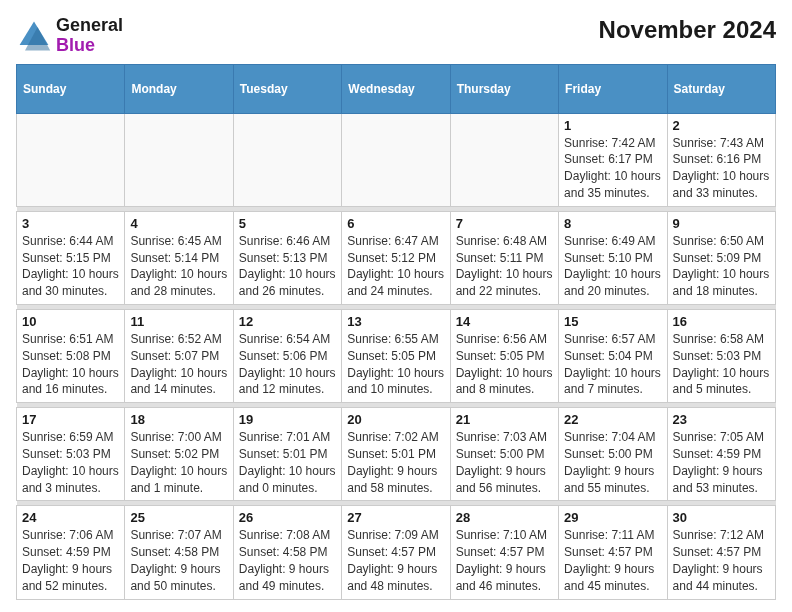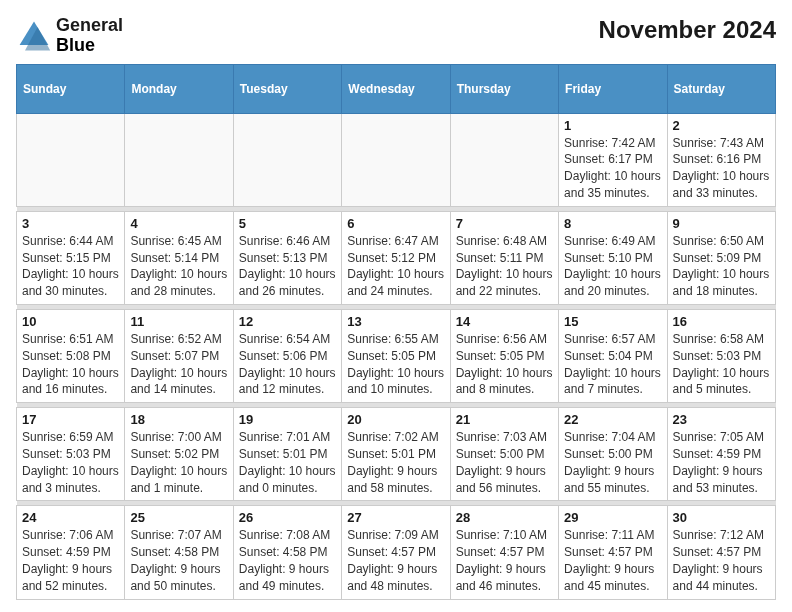--- a/index.html
+++ b/index.html
@@ -85,21 +85,21 @@
 <body>
 
 <div class="header">
   <div class="logo">
     <svg class="logo-icon" viewBox="0 0 40 40">
       <polygon points="20,4 36,30 4,30" fill="#4a90c4"></polygon>
       <polygon points="24,10 38,36 10,36" fill="#2a6a9a" opacity="0.5"></polygon>
     </svg>
     <div class="logo-text">
       <div>General</div>
-      <div style="color:#000000;">Blue</div>
+      <div style="color:#a21caf;">Blue</div>
     </div>
   </div>
   <div class="title-block">
     <div class="month-title">November 2024</div>
   </div>
 </div>
 
 <table class="calendar">
   <thead>
     <tr>

